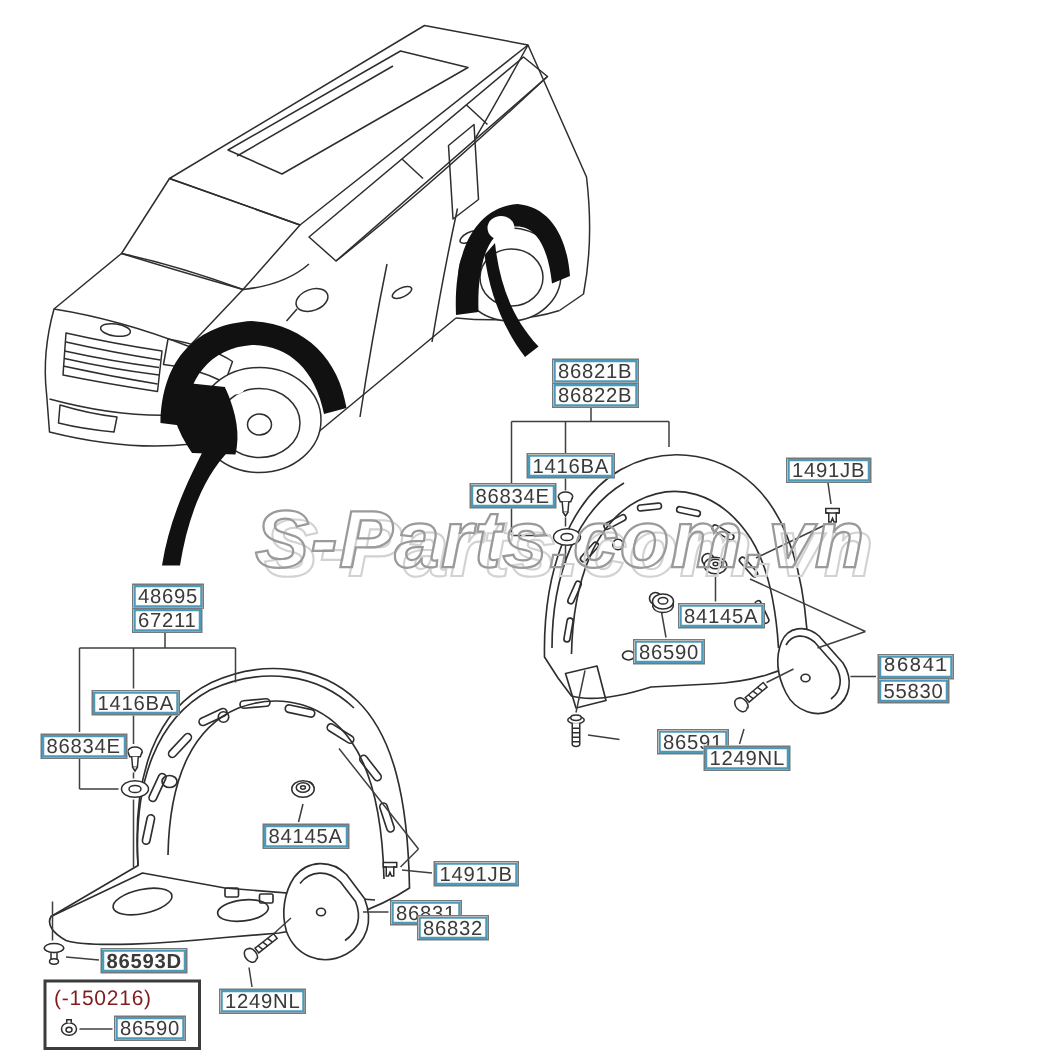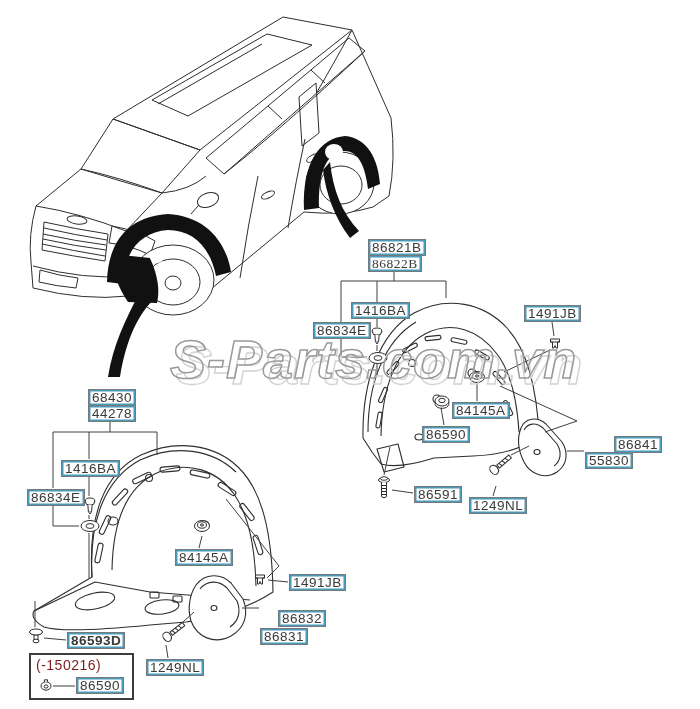--- a/index.html
+++ b/index.html
@@ -208,38 +208,38 @@
     <use href="#ic-bolt" transform="translate(167,637) rotate(-38)"></use>
     <use href="#ic-rivet" transform="translate(36,633)"></use>
     <use href="#ic-gnut" transform="translate(46,686)"></use>
   </g>
 
   <text x="176" y="384" font-family="Liberation Sans, sans-serif" font-size="54" font-style="italic" font-weight="bold" letter-spacing="1" fill="none" stroke="#d2d2d2" stroke-width="1.4">S-Parts.com.vn</text>
   <text x="170" y="378" font-family="Liberation Sans, sans-serif" font-size="54" font-style="italic" font-weight="bold" letter-spacing="1" fill="none" stroke="#9a9a9a" stroke-width="1.5">S-Parts.com.vn</text>
 </svg>
 
 <div class="pn" style="left:368px;top:239px;">86821B</div>
-<div class="pn" style="left:368px;top:255px;font-family:Liberation Serif, serif;">86822B</div>
+<div class="pn" style="left:368px;top:255px;">86822B</div>
 <div class="pn" style="left:351px;top:302px;">1416BA</div>
 <div class="pn" style="left:313px;top:322px;">86834E</div>
 <div class="pn" style="left:524px;top:305px;">1491JB</div>
 <div class="pn" style="left:452px;top:402px;">84145A</div>
 <div class="pn" style="left:422px;top:426px;">86590</div>
-<div class="pn" style="left:614px;top:436px;">86841</div>
+<div class="pn" style="left:585px;top:436px;font-family:Liberation Mono, monospace;">86841</div>
 <div class="pn" style="left:585px;top:452px;">55830</div>
-<div class="pn" style="left:414px;top:486px;">86591</div>
+<div class="pn" style="left:438px;top:486px;">86591</div>
 <div class="pn" style="left:469px;top:497px;">1249NL</div>
 
-<div class="pn" style="left:88px;top:389px;">68430</div>
-<div class="pn" style="left:88px;top:405px;">44278</div>
+<div class="pn" style="left:88px;top:389px;">48695</div>
+<div class="pn" style="left:88px;top:405px;">67211</div>
 <div class="pn" style="left:61px;top:460px;">1416BA</div>
 <div class="pn" style="left:27px;top:489px;">86834E</div>
 <div class="pn" style="left:175px;top:549px;">84145A</div>
 <div class="pn" style="left:289px;top:574px;">1491JB</div>
-<div class="pn" style="left:260px;top:628px;">86831</div>
+<div class="pn" style="left:260px;top:600px;">86831</div>
 <div class="pn" style="left:278px;top:610px;">86832</div>
 <div class="pn" style="left:67px;top:632px;font-weight:bold;">86593D</div>
 <div class="pn" style="left:146px;top:659px;">1249NL</div>
 
 <div class="notebox"></div>
 <div class="notetext">(-150216)</div>
 <div class="pn" style="left:76px;top:677px;">86590</div>
 
 </div>
 

